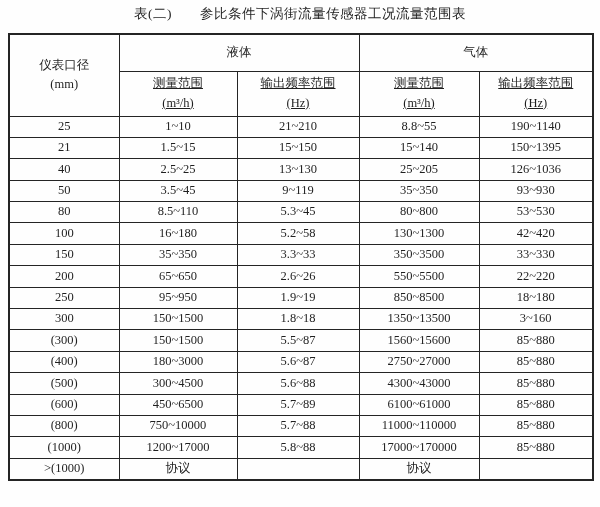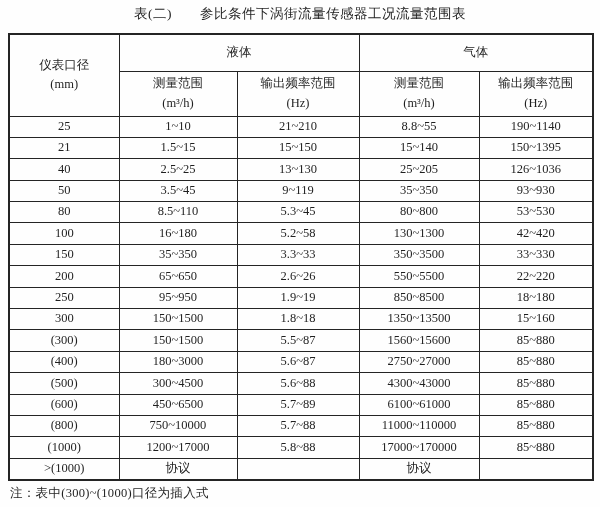--- a/index.html
+++ b/index.html
@@ -38,21 +38,21 @@
     text-align: center;
     vertical-align: middle;
     font-weight: normal;
     padding: 0;
     font-size: 12.5px;
     line-height: 1.25;
     overflow: hidden;
     white-space: nowrap;
   }
   thead tr.group-row { height: 37px; }
-  thead tr.sub-row { height: 45px; }
+  thead tr.sub-row { height: 45px; text-decoration: underline; }
   tbody tr { height: 21.4px; }
   th .line2 { margin-top: 4px; }
   .note {
     position: absolute;
     top: 485px;
     left: 10px;
     font-size: 12.5px;
     letter-spacing: 0.3px;
     white-space: nowrap;
   }
@@ -164,21 +164,21 @@
           <td>95~950</td>
           <td>1.9~19</td>
           <td>850~8500</td>
           <td>18~180</td>
         </tr>
         <tr>
           <td>300</td>
           <td>150~1500</td>
           <td>1.8~18</td>
           <td>1350~13500</td>
-          <td>15~160</td>
+          <td>3~160</td>
         </tr>
         <tr>
           <td>(300)</td>
           <td>150~1500</td>
           <td>5.5~87</td>
           <td>1560~15600</td>
           <td>85~880</td>
         </tr>
         <tr>
           <td>(400)</td>
@@ -218,15 +218,14 @@
         <tr>
           <td>&gt;(1000)</td>
           <td>协议</td>
           <td></td>
           <td>协议</td>
           <td></td>
         </tr>
       </tbody>
   </table>
 
-  <div class="note">注：表中(300)~(1000)口径为插入式</div>
 
 </div>
 
 </body></html>

